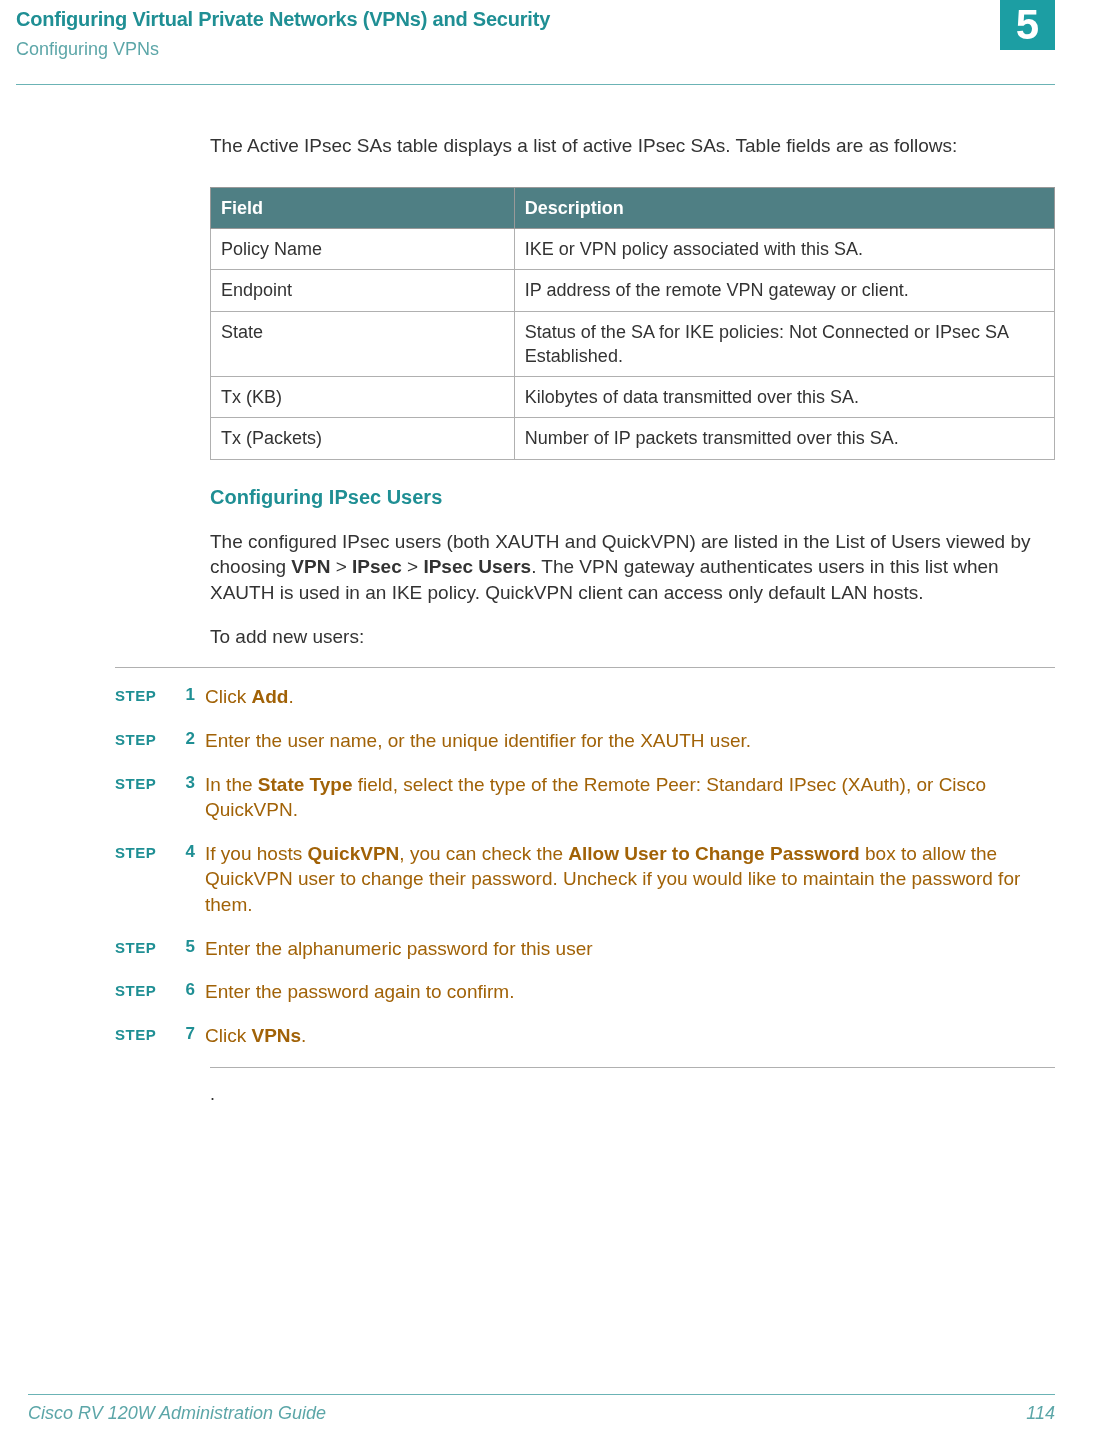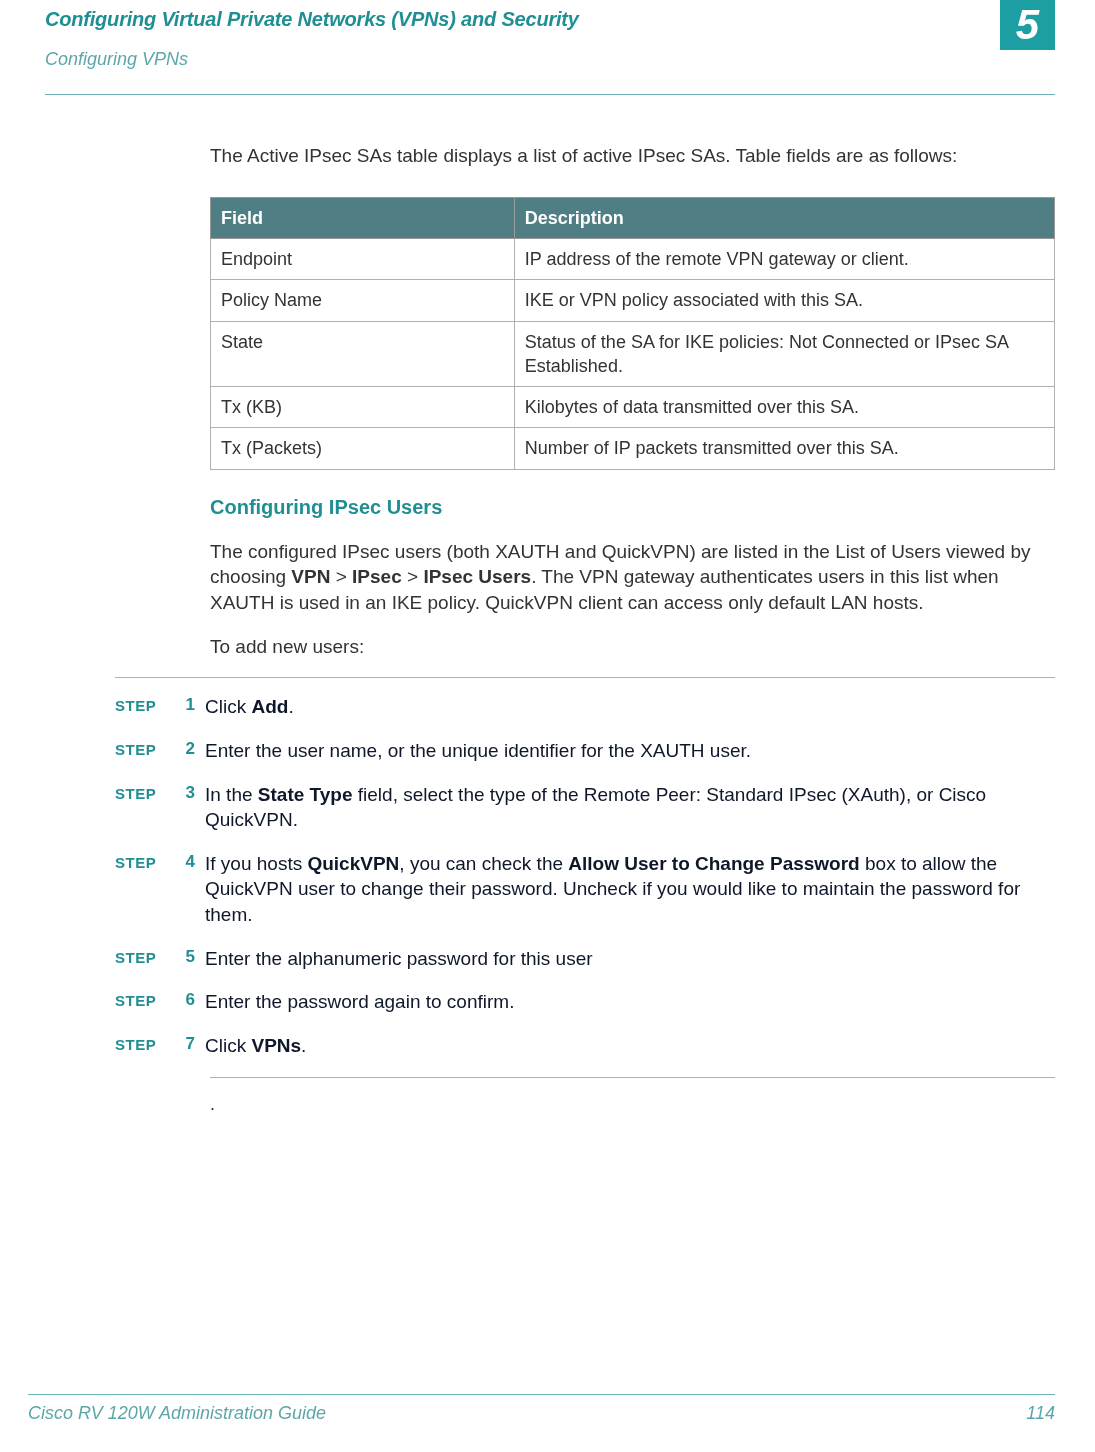--- a/index.html
+++ b/index.html
@@ -7,33 +7,32 @@
     font-family: Arial, Helvetica, sans-serif;
     background: #fff;
     color: #333;
     width: 1095px;
     height: 1452px;
     position: relative;
     padding: 0;
   }
   .header {
     position: relative;
-    padding: 8px 40px 0 45px;
-    font-style: italic;
+    padding: 8px 40px 0 16px;
   }
   .chapter-title {
     color: #1f8f94;
     font-weight: bold;
     font-size: 20px;
     letter-spacing: -0.2px;
   }
   .section-title-small {
     color: #5ca6a8;
     font-size: 18px;
-    margin-top: 18px;
+    margin-top: 8px;
   }
   .chapter-number-box {
     position: absolute;
     right: 40px;
     top: 0;
     width: 55px;
     height: 50px;
     background: #1c9ea3;
     color: #fff;
     font-size: 42px;
@@ -117,21 +116,21 @@
     font-size: 17px;
     width: 28px;
     flex-shrink: 0;
     text-align: right;
     padding-right: 10px;
     padding-top: 1px;
   }
   .step-text {
     font-size: 19px;
     line-height: 1.35;
-    color: #0f172a;
+    color: #a16207;
     flex: 1;
   }
   .post-step-rule-wrap {
     margin-left: 210px;
     margin-right: 40px;
   }
   .post-step-dot {
     font-size: 18px;
     margin-top: 2px;
   }
@@ -166,26 +165,26 @@
 
   <table class="field-table">
     <thead>
       <tr>
         <th>Field</th>
         <th>Description</th>
       </tr>
     </thead>
     <tbody>
       <tr>
+        <td>Policy Name</td>
+        <td>IKE or VPN policy associated with this SA.</td>
+      </tr>
+      <tr>
         <td>Endpoint</td>
         <td>IP address of the remote VPN gateway or client.</td>
-      </tr>
-      <tr>
-        <td>Policy Name</td>
-        <td>IKE or VPN policy associated with this SA.</td>
       </tr>
       <tr>
         <td>State</td>
         <td>Status of the SA for IKE policies: Not Connected or IPsec SA Established.</td>
       </tr>
       <tr>
         <td>Tx (KB)</td>
         <td>Kilobytes of data transmitted over this SA.</td>
       </tr>
       <tr>

